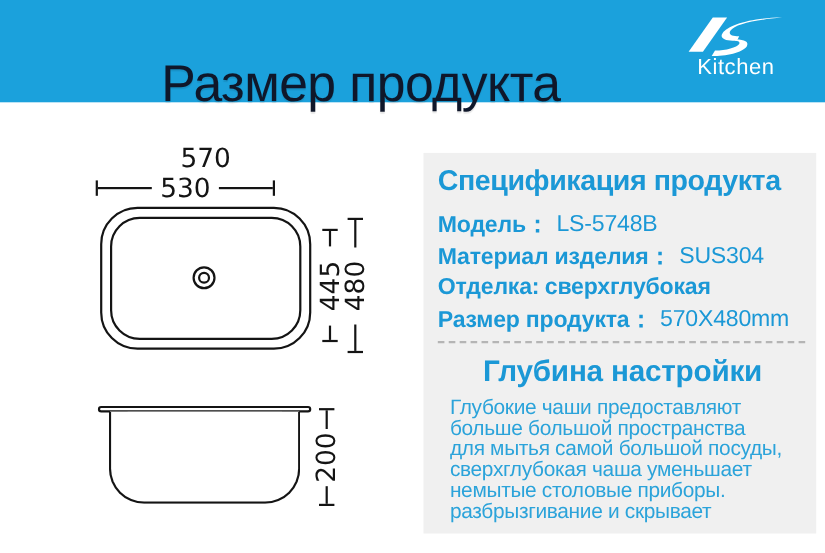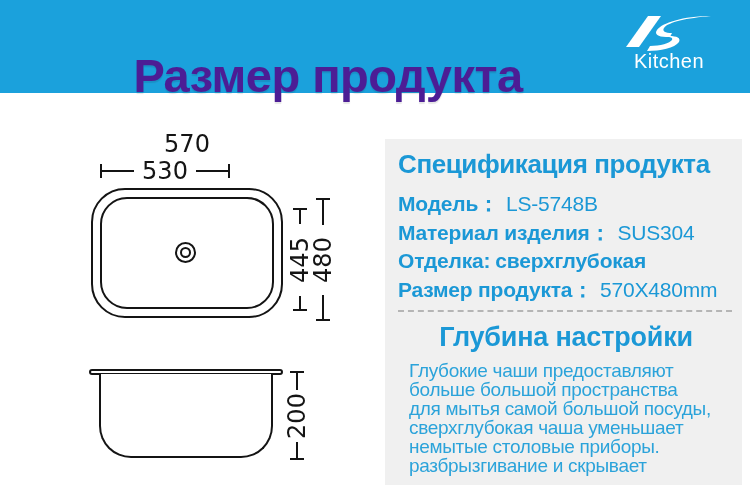--- a/index.html
+++ b/index.html
@@ -2,21 +2,21 @@
 <html><head>
 <meta charset="utf-8">
 <style>
   html,body{margin:0;padding:0;background:#ffffff;}
   #page{position:relative;width:750px;height:503px;background:#ffffff;overflow:hidden;
         font-family:"Liberation Sans",sans-serif;}
 
   
   #header{position:absolute;left:0;top:0;width:750px;height:93px;background:#1ba1dc;}
   #page-title{position:absolute;left:103px;top:21px;width:450px;text-align:center;
-        color:#4c1d95;font-size:47px;font-weight:700;line-height:1;letter-spacing:-0.5px;
+        color:#0f172a;font-size:47px;font-weight:400;line-height:1;letter-spacing:-0.5px;
         text-shadow:0 2px 1px rgba(0,0,0,0.10);white-space:nowrap;}
   #brand-logo{position:absolute;right:34px;top:12px;width:94px;text-align:center;}
   #brand-logo svg{display:block;margin:0 auto;}
   #brand-name{color:#ffffff;font-size:20px;font-weight:500;letter-spacing:0.5px;margin-top:-2px;}
 
   
   .hdim{position:absolute;display:flex;align-items:center;height:26px;color:#141414;}
   .htick{width:2px;height:14px;background:#141414;}
   .hseg{height:2px;flex:1;background:#141414;}
   .hlabel{font-size:24px;line-height:26px;padding:0 8px;font-family:"DejaVu Sans","Liberation Sans",sans-serif;}
@@ -85,21 +85,21 @@
   <section>
 
     <div class="hdim" style="left:97px;top:131px;width:180px;flex-direction:column;">
       <span class="htick"></span>
       <span class="hseg"></span>
       <span class="hlabel">570</span>
       <span class="hseg"></span>
       <span class="htick"></span>
     </div>
 
-    <div class="hdim" style="left:100px;top:158px;width:130px;">
+    <div class="hdim" style="left:87px;top:158px;width:163px;">
       <span class="htick"></span>
       <span class="hseg"></span>
       <span class="hlabel">530</span>
       <span class="hseg"></span>
       <span class="htick"></span>
     </div>
 
     <div id="top-view-outer"></div>
     <div id="top-view-inner"></div>
     <div id="drain-outer"></div>

